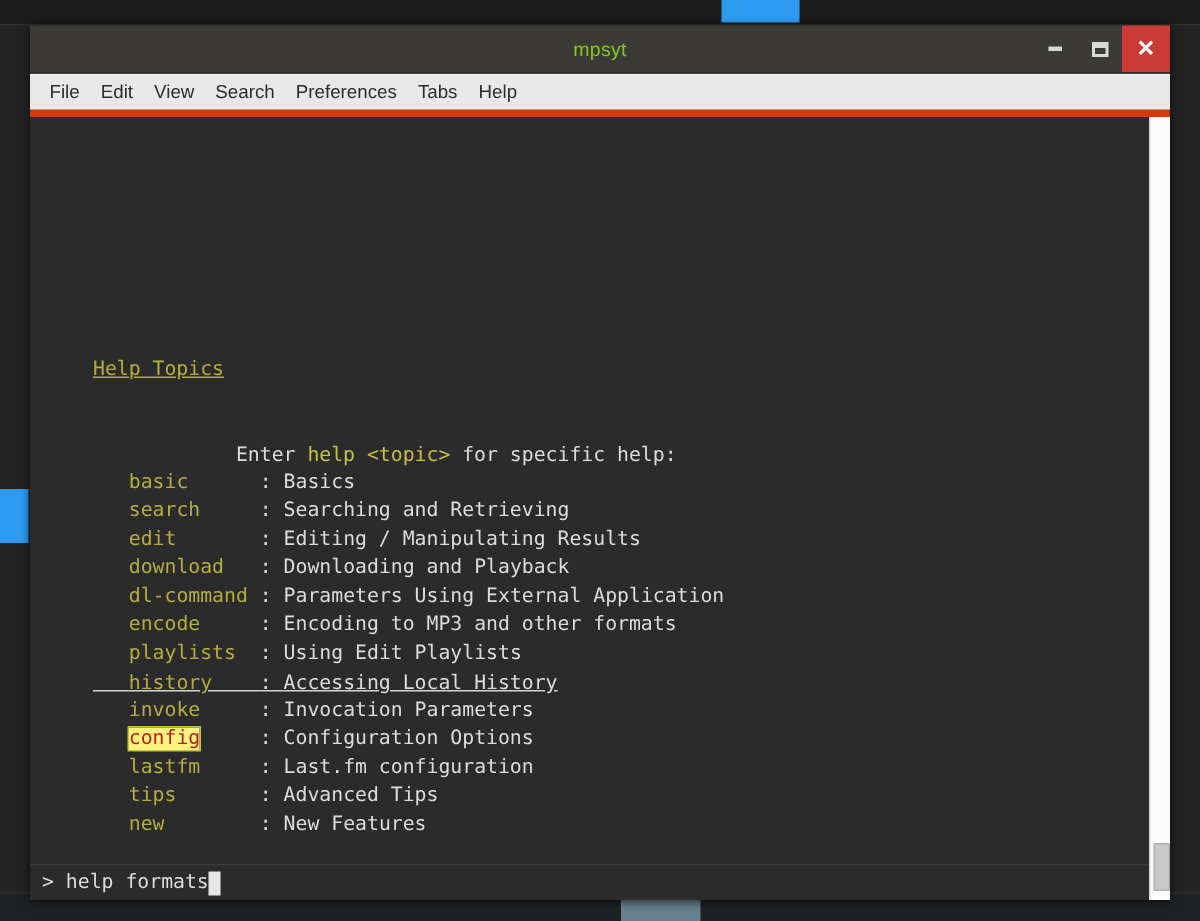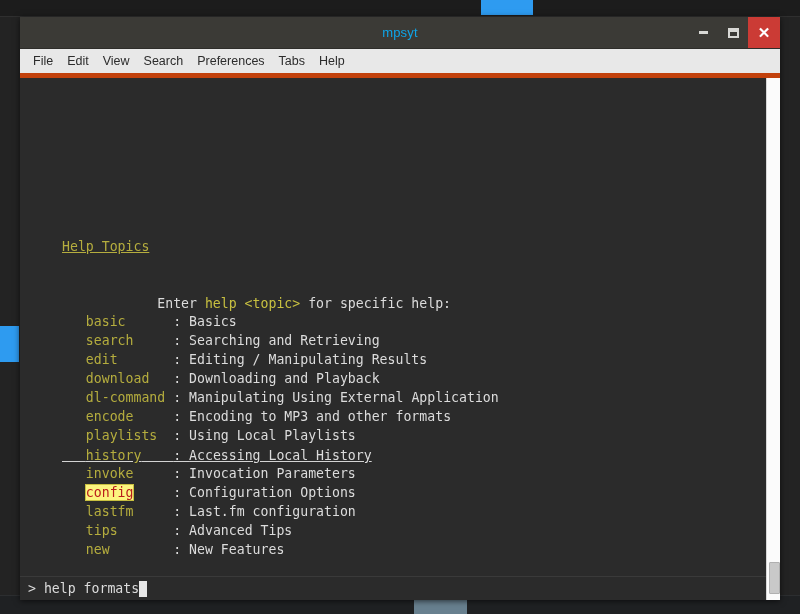--- a/index.html
+++ b/index.html
@@ -72,21 +72,21 @@
     position: relative;
     height: 31px;
     background: #3b3a36;
     flex: 0 0 auto;
     display: flex;
     align-items: center;
     justify-content: center;
     border-bottom: 1px solid #2e2d2a;
   }
   #window-title {
-    color: #0ea5e9;
+    color: #84cc16;
     font-size: 13px;
     letter-spacing: 0.2px;
     font-family: "Liberation Sans", sans-serif;
   }
   .win-controls {
     position: absolute;
     right: 0; top: 0;
     height: 31px;
     display: flex;
     align-items: stretch;
@@ -266,23 +266,23 @@
 
           <div class="row" style="left:42px; top:197px;">
             <span class="c-white">Enter </span><span class="c-yellow">help &lt;topic&gt;</span><span class="c-white"> for specific help:</span>
           </div>
 
           <div id="topic-list">
               <div class="row" style="left: 42px; top: 234px;"><span>   </span><span class="c-olive">basic</span><span>      </span><span class="c-white">: </span><span class="c-white">Basics</span></div>
               <div class="row" style="left: 42px; top: 253px;"><span>   </span><span class="c-olive">search</span><span>     </span><span class="c-white">: </span><span class="c-white">Searching and Retrieving</span></div>
               <div class="row" style="left: 42px; top: 272px;"><span>   </span><span class="c-olive">edit</span><span>       </span><span class="c-white">: </span><span class="c-white">Editing / Manipulating Results</span></div>
               <div class="row" style="left: 42px; top: 291px;"><span>   </span><span class="c-olive">download</span><span>   </span><span class="c-white">: </span><span class="c-white">Downloading and Playback</span></div>
-              <div class="row" style="left: 42px; top: 310px;"><span>   </span><span class="c-olive">dl-command</span><span> </span><span class="c-white">: </span><span class="c-white">Manipulating Using External Application</span></div>
+              <div class="row" style="left: 42px; top: 310px;"><span>   </span><span class="c-olive">dl-command</span><span> </span><span class="c-white">: </span><span class="c-white">Parameters Using External Application</span></div>
               <div class="row" style="left: 42px; top: 329px;"><span>   </span><span class="c-olive">encode</span><span>     </span><span class="c-white">: </span><span class="c-white">Encoding to MP3 and other formats</span></div>
-              <div class="row" style="left: 42px; top: 348px;"><span>   </span><span class="c-olive">playlists</span><span>  </span><span class="c-white">: </span><span class="c-white">Using Local Playlists</span></div>
+              <div class="row" style="left: 42px; top: 348px;"><span>   </span><span class="c-olive">playlists</span><span>  </span><span class="c-white">: </span><span class="c-white">Using Edit Playlists</span></div>
               <div class="row" style="left: 42px; top: 368px; text-decoration: underline;"><span>   </span><span class="c-olive">history</span><span>    </span><span class="c-white">: </span><span class="c-white">Accessing Local History</span></div>
               <div class="row" style="left: 42px; top: 386px; text-align: center;"><span>   </span><span class="c-olive">invoke</span><span>     </span><span class="c-white">: </span><span class="c-white">Invocation Parameters</span></div>
               <div class="row" style="left: 42px; top: 405px;"><span>   </span><span class="hl">config</span><span>     </span><span class="c-white">: </span><span class="c-white">Configuration Options</span></div>
               <div class="row" style="left: 42px; top: 424px;"><span>   </span><span class="c-olive">lastfm</span><span>     </span><span class="c-white">: </span><span class="c-white">Last.fm configuration</span></div>
               <div class="row" style="left: 42px; top: 443px;"><span>   </span><span class="c-olive">tips</span><span>       </span><span class="c-white">: </span><span class="c-white">Advanced Tips</span></div>
               <div class="row" style="left: 42px; top: 462px;"><span>   </span><span class="c-olive">new</span><span>        </span><span class="c-white">: </span><span class="c-white">New Features</span></div>
             </div>
 
         </div>
 

